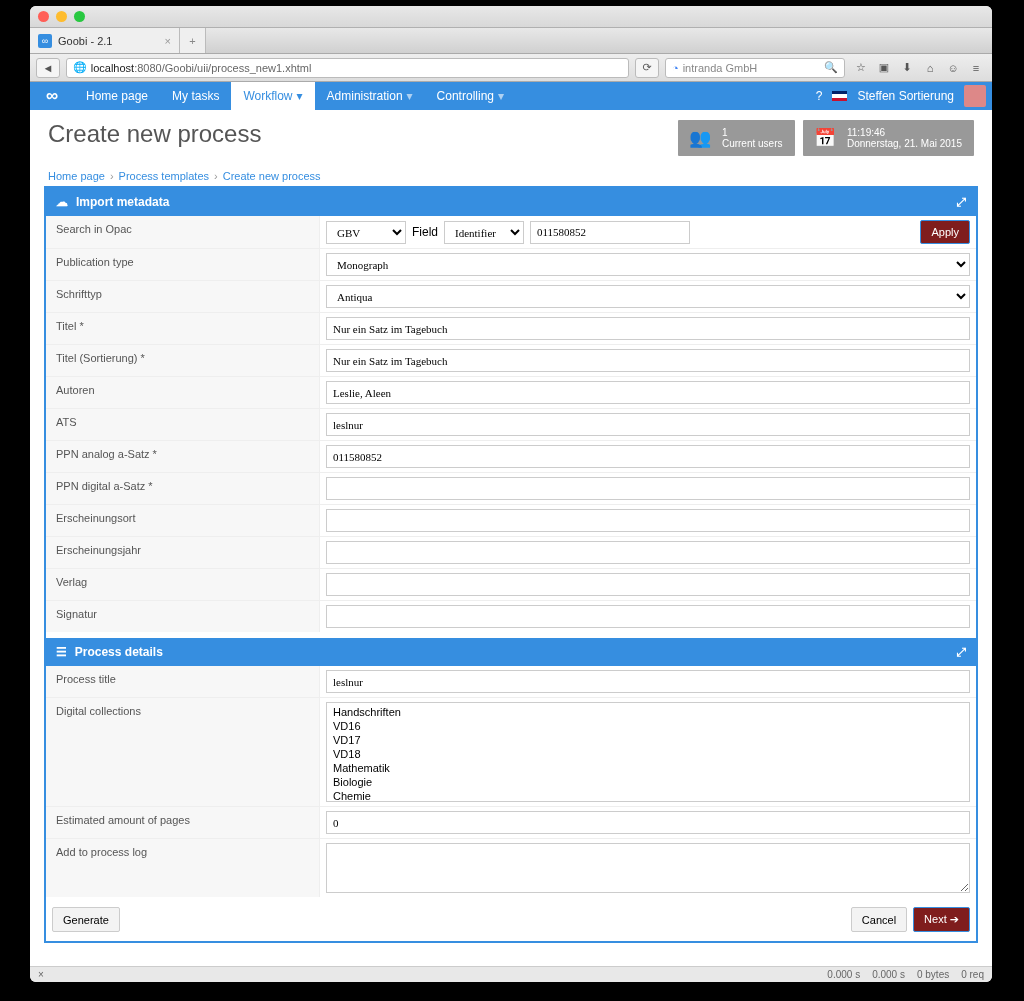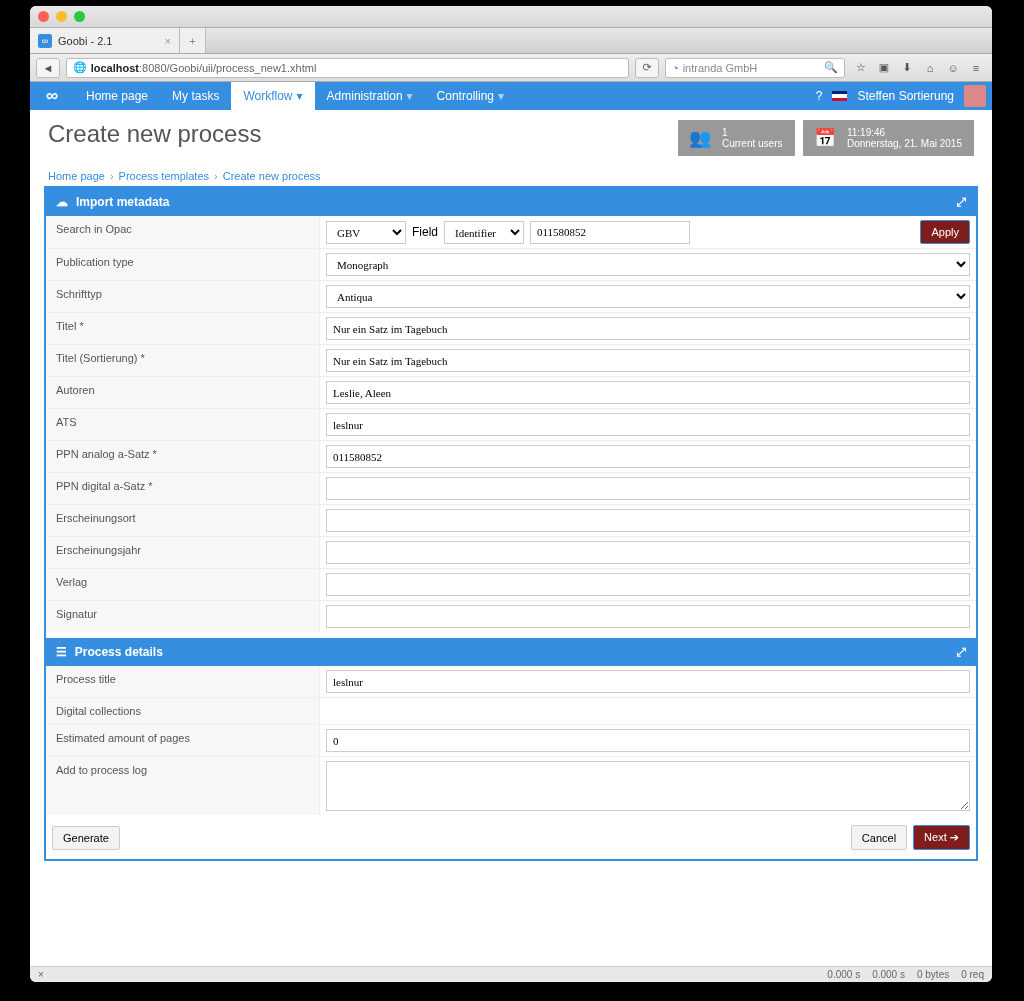--- a/index.html
+++ b/index.html
@@ -9,21 +9,21 @@
 .traffic { display: flex; gap: 7px; }
 .tbtn { width: 11px; height: 11px; border-radius: 50%; }
 .tbtn.red { background: #ff5f57; } .tbtn.yel { background: #febc2e; } .tbtn.grn { background: #28c840; }
 .tabbar { height: 26px; background: linear-gradient(#e8e8e8,#d0d0d0); display: flex; align-items: stretch; border-bottom: 1px solid #aaa; }
 .btab { display: flex; align-items: center; padding: 0 8px; border-right: 1px solid #bbb; gap: 6px; font-size: 11px; color: #333; width: 150px; background: #efefef; }
 .btab.icon-only { width: 26px; justify-content: center; color: #888; }
 .favicon { width: 14px; height: 14px; background: #368ee0; border-radius: 2px; display: flex; align-items: center; justify-content: center; color: white; font-size: 9px; }
 .urlbar { height: 28px; background: linear-gradient(#eee,#ddd); border-bottom: 1px solid #aaa; display: flex; align-items: center; padding: 0 6px; gap: 6px; font-size: 11px; color: #555; }
 .navbtn { width: 24px; height: 20px; background: #f5f5f5; border: 1px solid #bbb; border-radius: 3px; display: flex; align-items: center; justify-content: center; }
 .urlfield { flex: 1; background: white; border: 1px solid #bbb; border-radius: 3px; height: 20px; display: flex; align-items: center; padding: 0 6px; color: #666; }
-.urlfield strong { color: #222; font-weight: 700; text-align: center; }
+.urlfield strong { color: #222; font-weight: 400; text-align: center; }
 .searchfield { width: 180px; background: white; border: 1px solid #bbb; border-radius: 3px; height: 20px; display: flex; align-items: center; padding: 0 6px; color: #888; gap: 4px; }
 .toolicons { display: flex; gap: 3px; }
 .ticon { width: 20px; height: 18px; display: flex; align-items: center; justify-content: center; color: #555; }
 .content { position: absolute; top: 76px; left: 0; right: 0; bottom: 16px; background: #fff; overflow: auto; }
 .navbar { height: 28px; background: #368ee0; display: flex; align-items: stretch; color: white; font-size: 12px; }
 .logo { width: 44px; display: flex; align-items: center; justify-content: center; font-size: 17px; font-weight: 700; }
 .navitem { padding: 0 12px; display: flex; align-items: center; gap: 4px; cursor: pointer; }
 .navitem.active { background: #fff; color: #368ee0; }
 .navright { margin-left: auto; display: flex; align-items: center; gap: 10px; padding-right: 6px; }
 .flag { width: 15px; height: 10px; background: linear-gradient(#012169 33%, white 33%, white 66%, #c8102e 66%); }
@@ -43,21 +43,21 @@
 .flabel { width: 274px; background: #f7f7f7; padding: 7px 10px; font-size: 11px; color: #555; border-right: 1px solid #eee; }
 .fval { flex: 1; padding: 4px 6px; display: flex; gap: 6px; align-items: center; }
 .txtinput { width: 100%; border: 1px solid #ccc; padding: 4px 6px; font-size: 11px; height: 23px; font-family: Liberation Serif, serif; }
 select.txtinput { background: white; }
 select.small { width: 80px; }
 .btn { padding: 5px 10px; font-size: 11px; border: 1px solid #ccc; background: #f3f3f3; border-radius: 2px; cursor: pointer; }
 .btn.primary { background: #7f1d1d; color: white; border-color: #368ee0; }
 .selectlist { width: 100%; height: 100px; border: 1px solid #ccc; font-size: 11px; padding: 2px; overflow-y: scroll; }
 .selectlist div { padding: 1px 4px; }
 textarea.txtinput { height: 50px; resize: both; }
-.footer-actions { display: flex; padding: 4px 6px; gap: 10px; align-items: center; }
+.footer-actions { display: flex; padding: 4px 6px; gap: 10px; }
 .footer-actions .right { margin-left: auto; display: flex; gap: 6px; }
 .statusbar { position: absolute; bottom: 0; left: 0; right: 0; height: 16px; background: #e8e8e8; border-top: 1px solid #ccc; display: flex; align-items: center; font-size: 10px; color: #666; padding: 0 8px; gap: 12px; }
 .statusbar .sp { margin-left: auto; display: flex; gap: 12px; }
 </style>
 </head>
 <body>
 
 <div class="window">
   <div class="titlebar">
     <div class="traffic">
@@ -242,20 +242,31 @@
           <span class="exp">⤢</span>
         </div>
         <div class="frow">
             <div class="flabel">Process title</div>
             <div class="fval">
               <input class="txtinput" value="leslnur" style="">
             </div>
           </div>
         <div class="frow">
             <div class="flabel">Digital collections</div>
+            <div class="fval">
+              <div class="selectlist" id="collections">
+                <div>Handschriften</div>
+                <div>VD16</div>
+                <div>VD17</div>
+                <div>VD18</div>
+                <div>Mathematik</div>
+                <div>Biologie</div>
+                <div>Chemie</div>
+              </div>
+            </div>
           </div>
         <div class="frow">
             <div class="flabel">Estimated amount of pages</div>
             <div class="fval">
               <input class="txtinput" value="0" style="">
             </div>
           </div>
         <div class="frow">
             <div class="flabel">Add to process log</div>
             <div class="fval">

